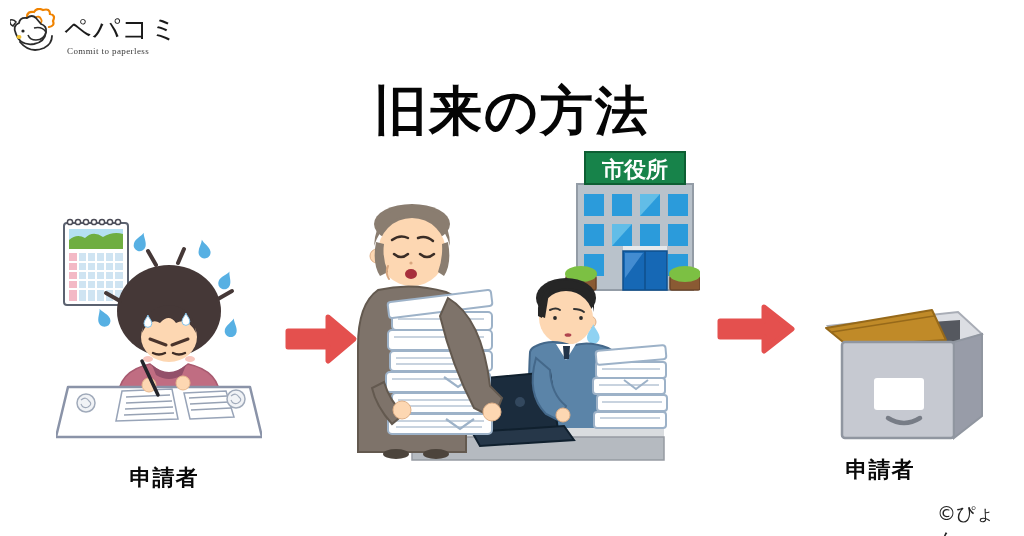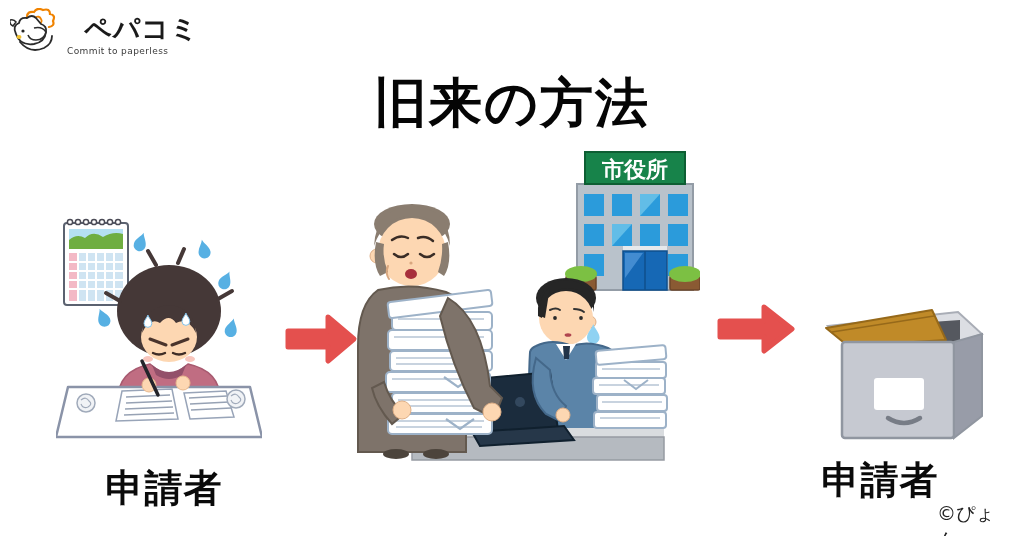--- a/index.html
+++ b/index.html
@@ -4,27 +4,27 @@
 <style>
   html,body{margin:0;padding:0;background:#fff;}
   .canvas{
     position:relative;width:1024px;height:536px;background:#ffffff;overflow:hidden;
     font-family:"DejaVu Sans","Liberation Sans",sans-serif;
   }
   .abs{position:absolute;}
   
   .logo{left:10px;top:8px;display:flex;align-items:flex-start;gap:6px;}
   .logo-text{display:flex;flex-direction:column;}
-  .brand{font-size:27px;font-weight:700;color:#1a1a1a;letter-spacing:1px;line-height:1.1;margin-top:6px;margin-left:20px;}
-  .tagline{font-size:9px;color:#3a3a3a;letter-spacing:.4px;margin-top:2px;padding-left:3px;}
+  .brand{font-size:27px;font-weight:400;color:#1a1a1a;letter-spacing:1px;line-height:1.1;margin-top:6px;}
+  .tagline{font-size:9px;color:#3a3a3a;letter-spacing:.4px;margin-top:2px;padding-left:3px;font-family:Liberation Serif, serif;}
   
   .title{left:0;right:0;top:64px;text-align:center;font-size:53px;font-weight:900;
-         color:#050505;letter-spacing:2px;margin:4px;}
+         color:#050505;letter-spacing:2px;margin:12px;}
   
-  .step-label{font-size:38px;font-weight:800;color:#0a0a0a;transform:translateX(-50%);
+  .step-label{font-size:22px;font-weight:800;color:#0a0a0a;transform:translateX(-50%);
               white-space:nowrap;letter-spacing:1px;font-family:Liberation Serif, serif;}
   .lbl1{left:164px;top:463px;}
   .lbl2{left:528px;top:469px;}
   .lbl3{left:880px;top:455px;}
   .copyright{left:966px;top:501px;transform:translateX(-50%);font-size:19px;color:#222;}
   
   #ill1{left:56px;top:207px;}
   #arrow1{left:282px;top:308px;}
   #ill2{left:344px;top:146px;}
   #arrow2{left:714px;top:299px;}

